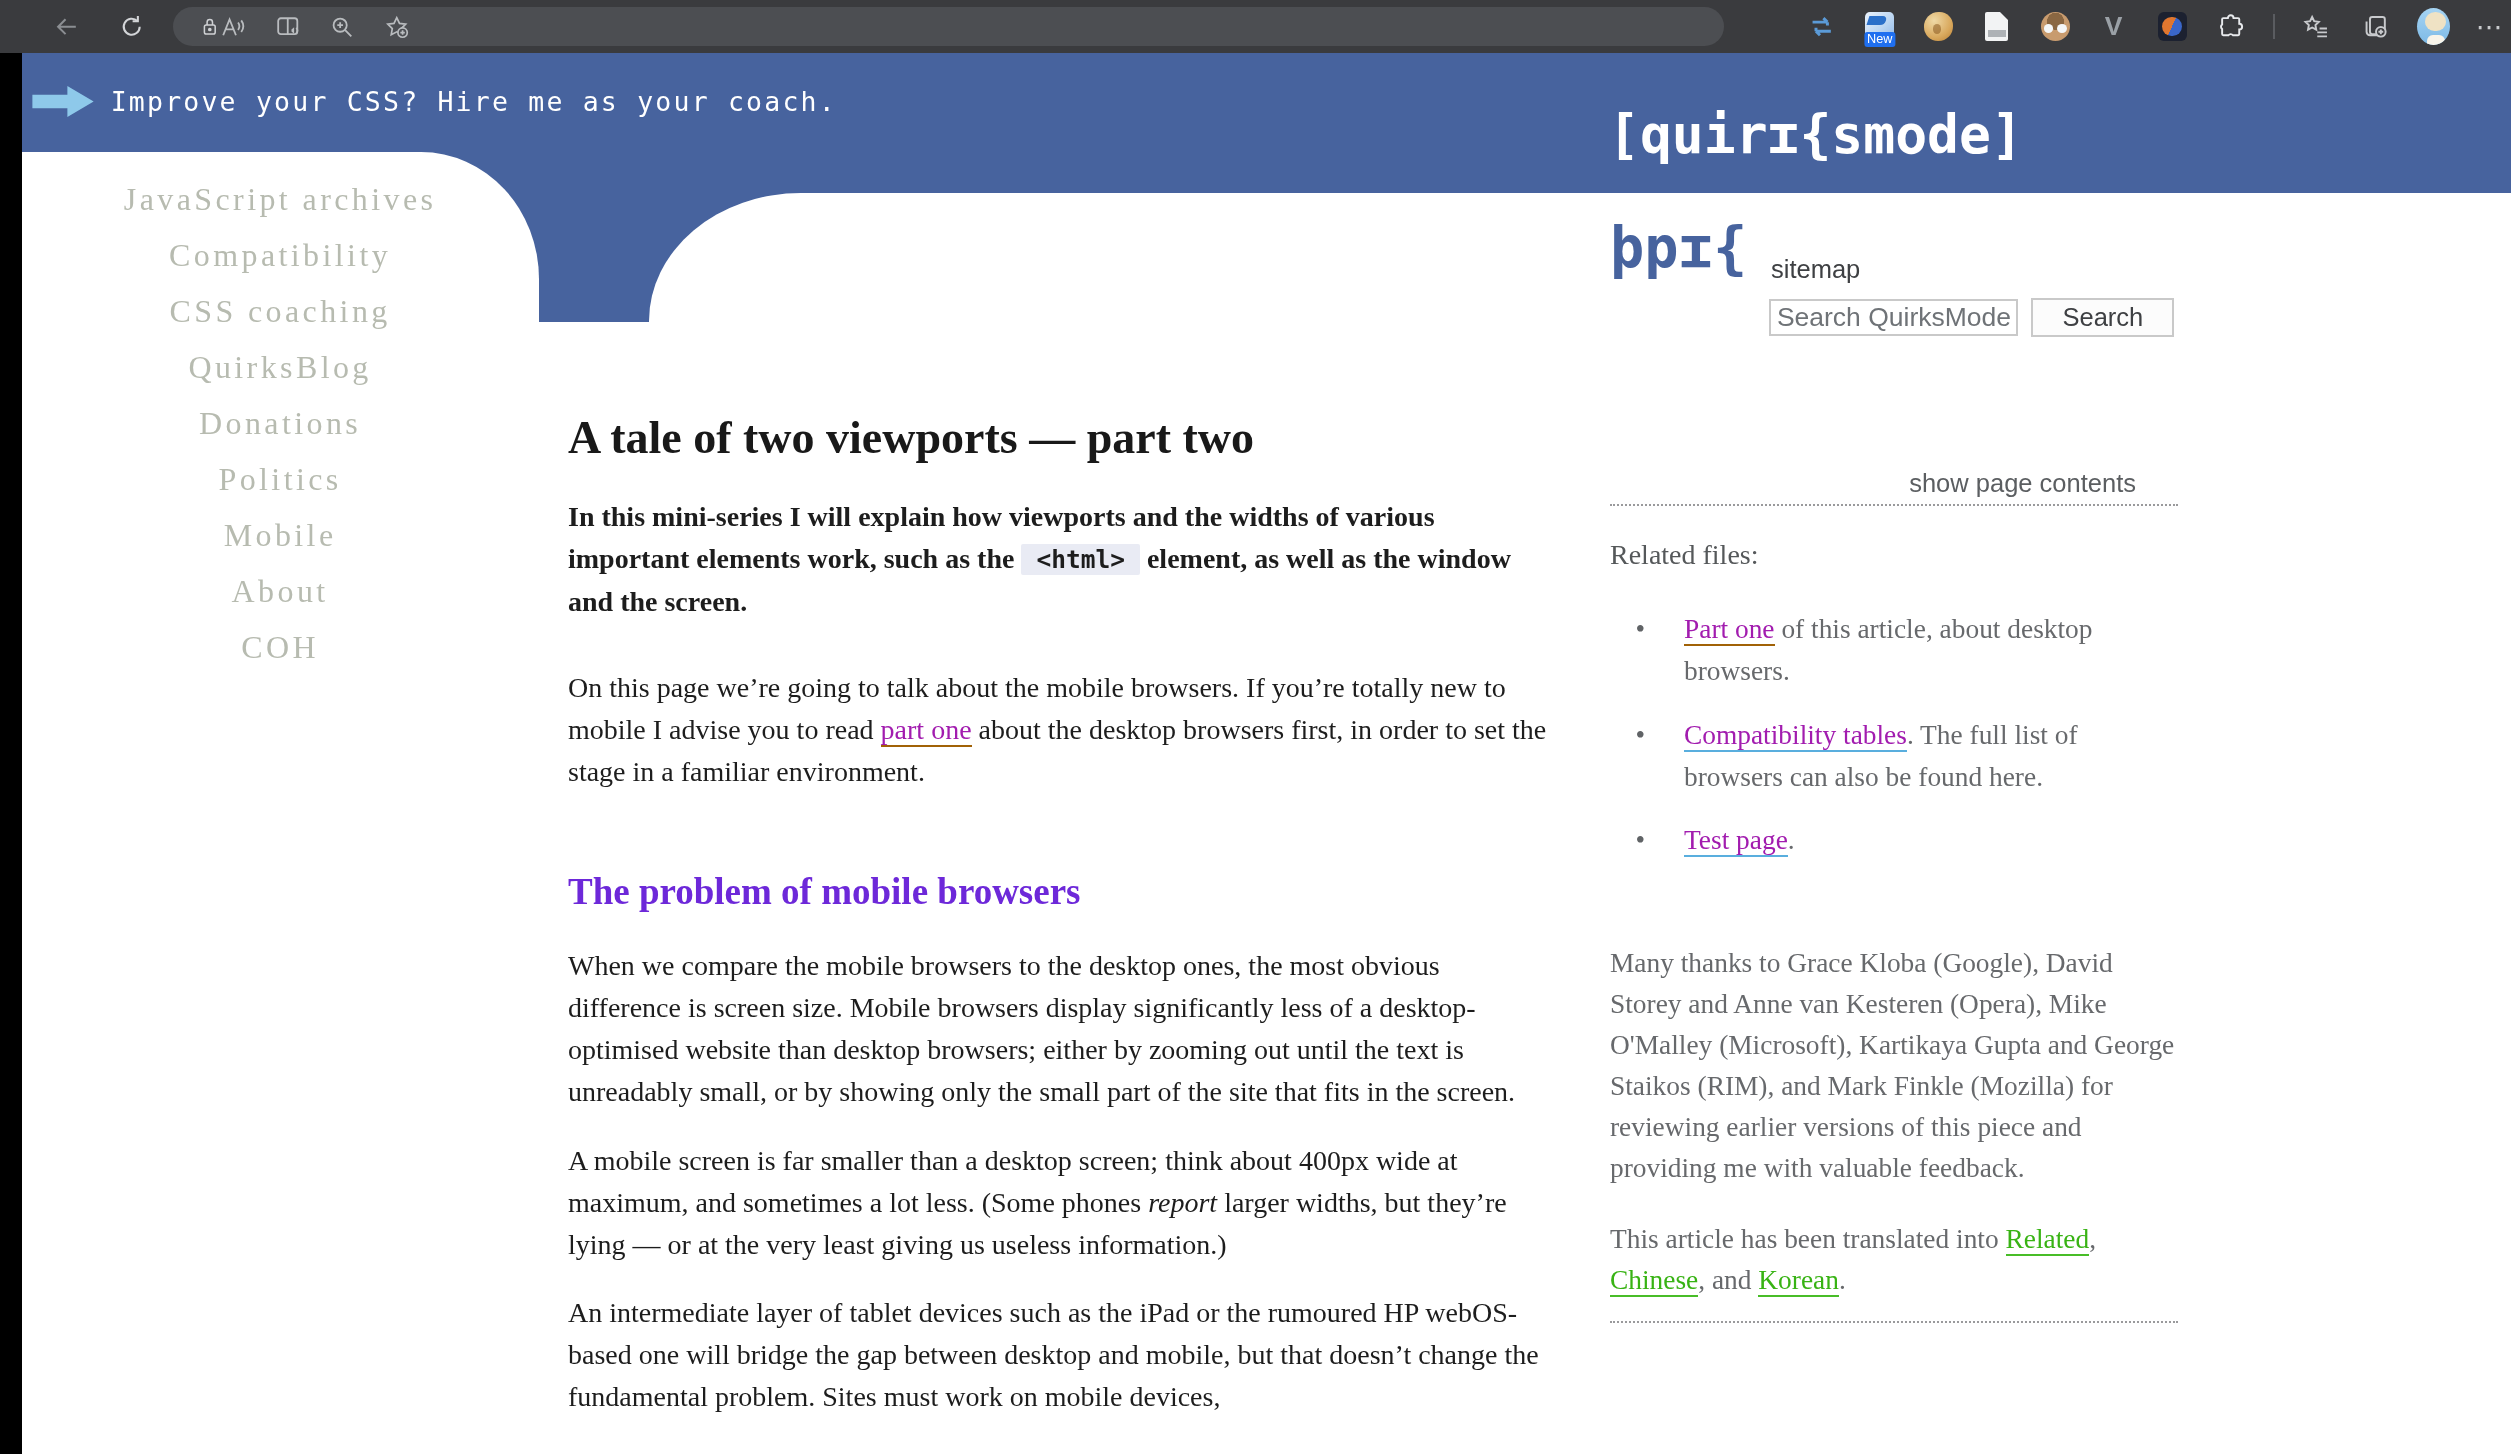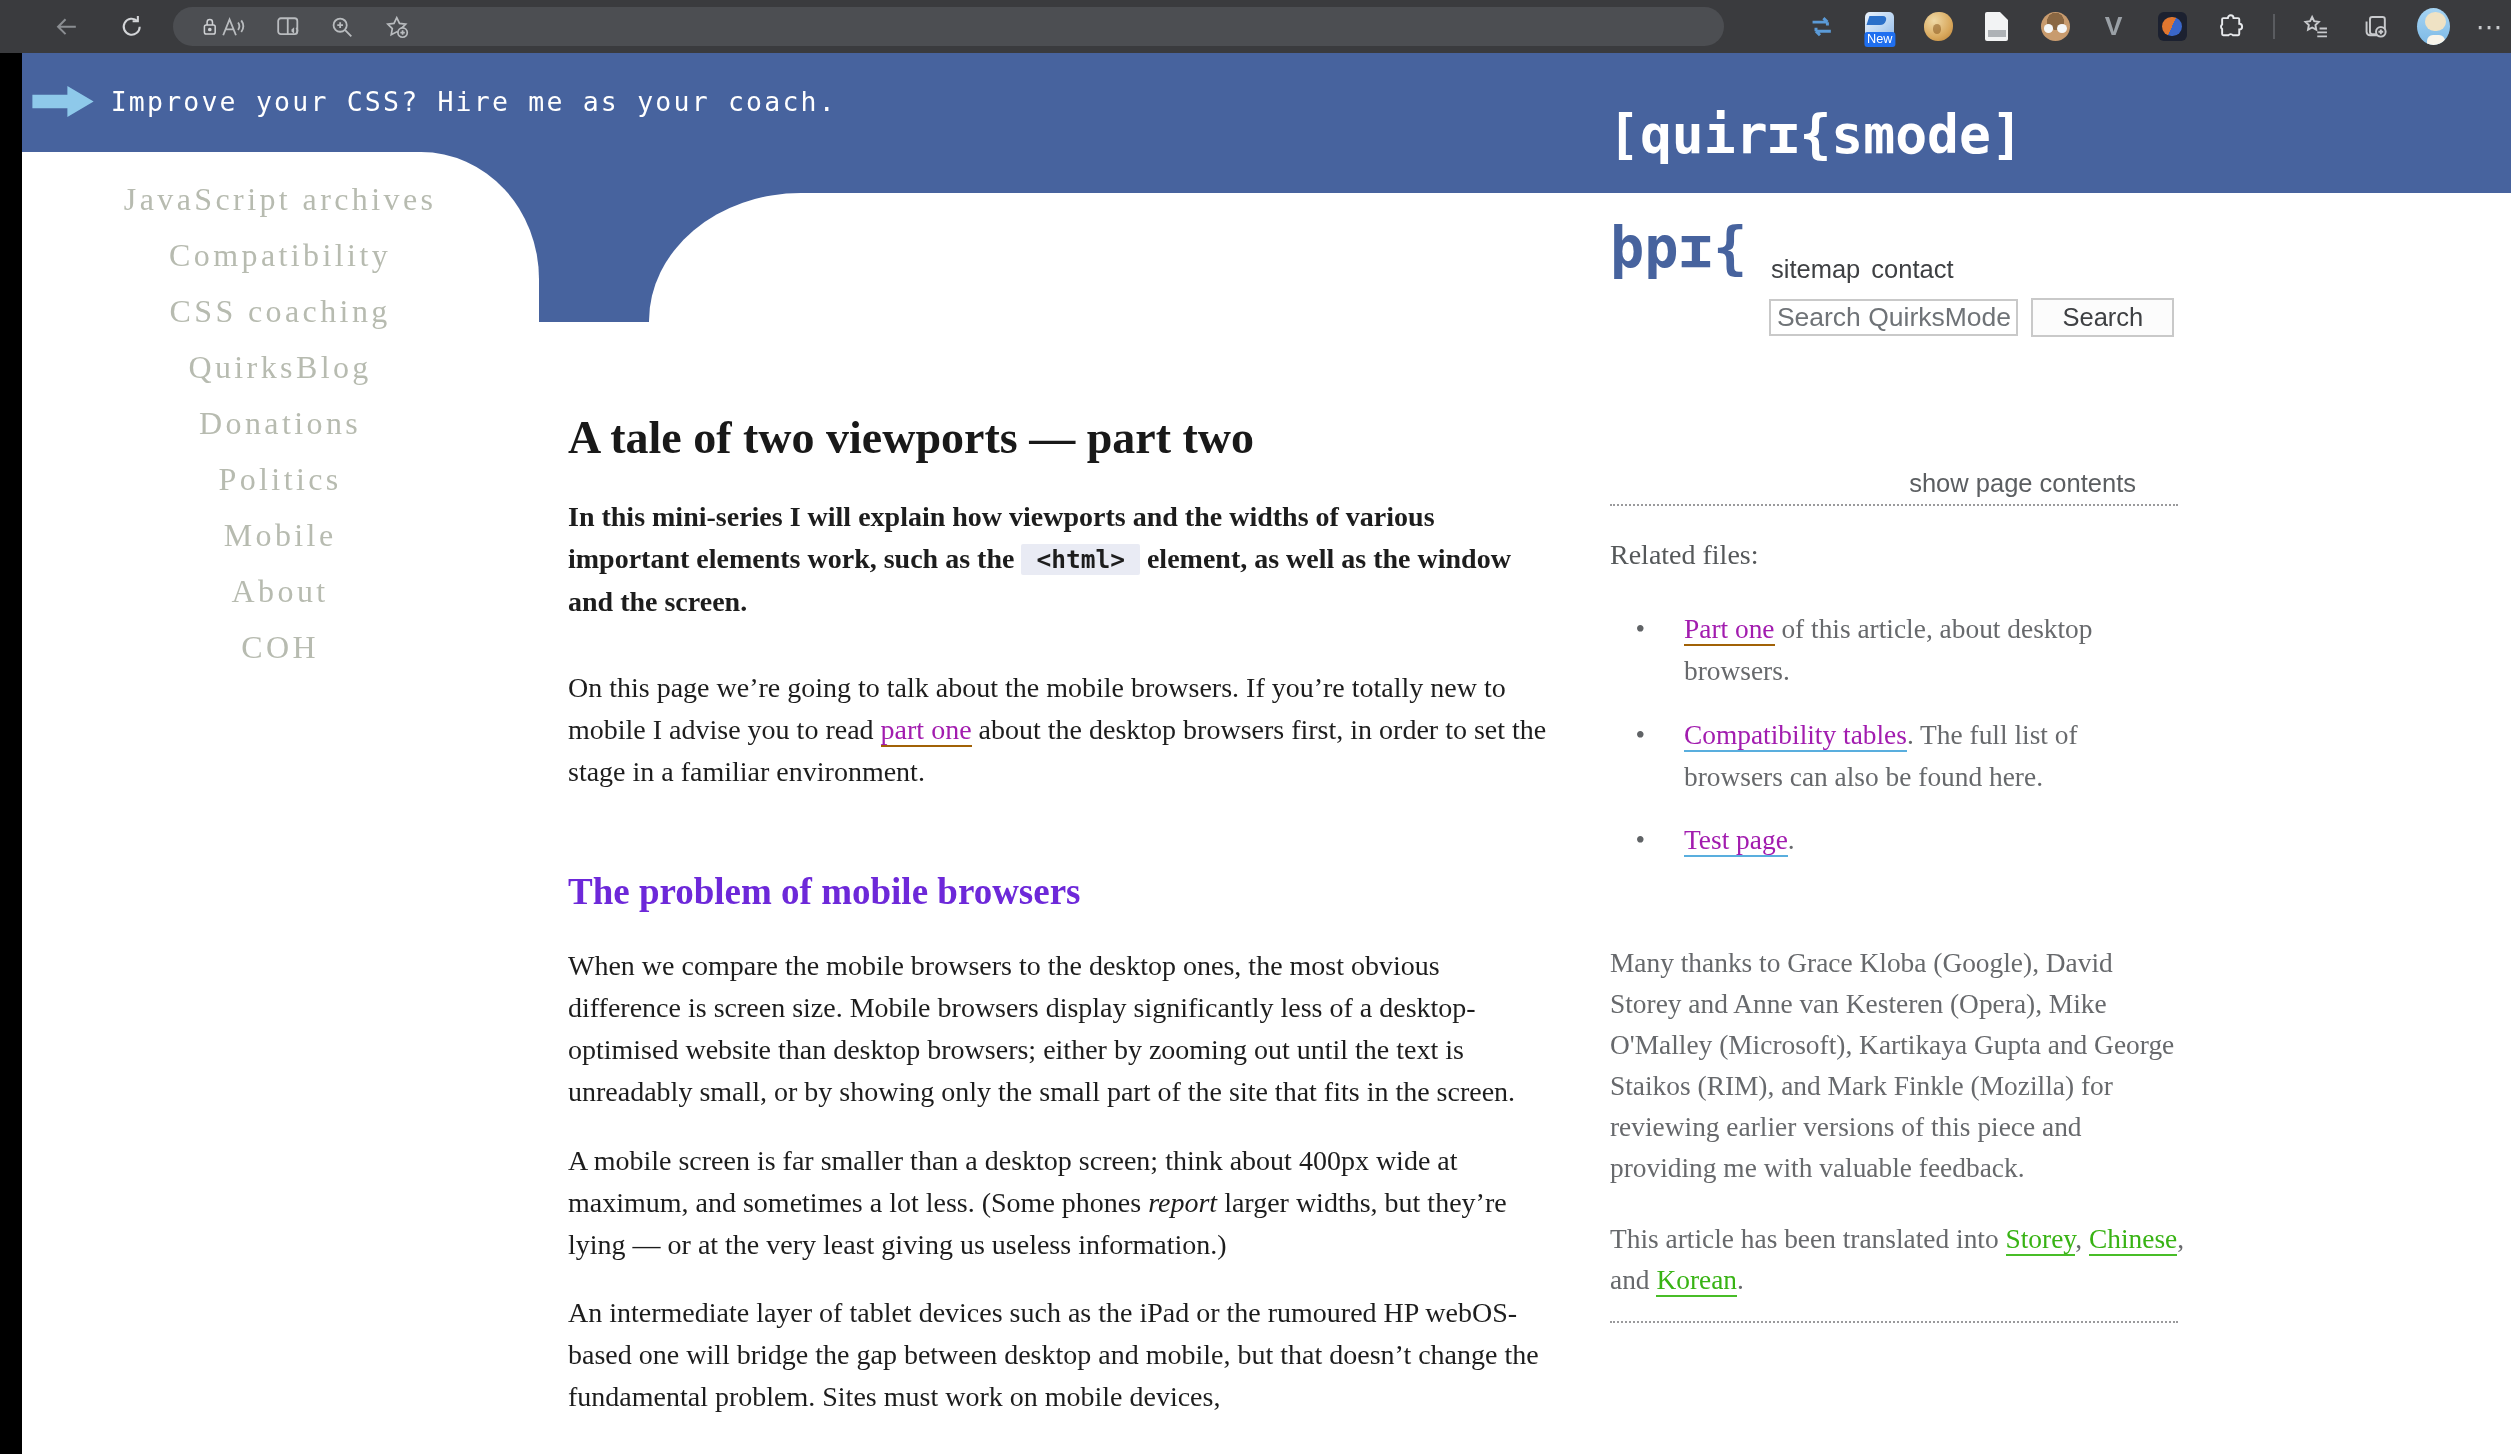--- a/index.html
+++ b/index.html
@@ -64,21 +64,21 @@
   .content p.intro{font-weight:bold;margin-bottom:44px;}
   .content p.mb{margin-bottom:26.5px;}
   .codetag{font-family:"DejaVu Sans Mono",monospace;font-size:24.5px;background:#e9ebf4;padding:1px 15px;border-radius:2px;}
   a.blue-link{color:#a21caf;text-decoration:none;border-bottom:2px solid #a16207;cursor:pointer;}
   a.blue-link.bu{border-bottom-color:#59aede;}
   a.green-link{color:#38b314;text-decoration:none;border-bottom:2px solid #48bd28;cursor:pointer;}
   .emi{font-style:italic;}
 
   
   .ppk-logo{position:absolute;left:1610px;top:165px;z-index:6;color:#47639e;font-family:"DejaVu Sans Mono",monospace;font-weight:bold;font-size:57px;line-height:59px;}
-  .site-links{position:absolute;left:1771px;top:202px;z-index:6;display:flex;gap:11px;font-family:"Liberation Sans",sans-serif;font-size:25.5px;color:#3e4043;}
+  .site-links{position:absolute;left:1771px;top:202px;z-index:6;display:flex;gap:18px;font-family:"Liberation Sans",sans-serif;font-size:25.5px;color:#3e4043;flex-direction:column;}
   .site-links a{color:#3e4043;text-decoration:none;cursor:pointer;}
   .search-row{position:absolute;left:1769px;top:245px;z-index:6;display:flex;align-items:center;}
   .search-input{width:233px;height:33px;border:2px solid #c9c9c9;background:#fff;font-family:"Liberation Sans",sans-serif;font-size:26.5px;color:#6f7377;padding:0 5.9px;outline:none;}
   .search-input::placeholder{color:#6f7377;opacity:1;}
   .search-btn{margin-left:13.7px;height:39px;padding:0 29px;border:2px solid #c9c9c9;background:#fcfcfc;font-family:"Liberation Sans",sans-serif;font-size:25.5px;color:#3e4043;cursor:pointer;}
   .show-contents{position:absolute;left:1568px;top:416px;width:568px;text-align:right;z-index:6;font-family:"Liberation Sans",sans-serif;font-size:25.5px;color:#5b5e61;cursor:pointer;}
   .dotline{position:absolute;left:1610px;width:568px;border-top:2px dotted #9a9a9c;z-index:6;}
   .d1{top:451px;} .d2{top:1268px;}
   .related-title{position:absolute;left:1610px;top:486px;z-index:6;font-size:28px;color:#55585a;}
   .related-list{position:absolute;left:1610px;top:555px;width:568px;z-index:6;}
@@ -251,18 +251,18 @@
     <div class="related-title">Related files:</div>
 
     <div class="related-list">
       <div class="rli"><span class="dot">•</span><a class="blue-link">Part one</a><span> of this article, about desktop browsers.</span></div>
       <div class="rli"><span class="dot">•</span><a class="blue-link bu">Compatibility tables</a><span>. The full list of browsers can also be found here.</span></div>
       <div class="rli"><span class="dot">•</span><a class="blue-link bu">Test page</a><span>.</span></div>
     </div>
 
     <div class="thanks">Many thanks to Grace Kloba (Google), David Storey and Anne van Kesteren (Opera), Mike O'Malley (Microsoft), Kartikaya Gupta and George Staikos (RIM), and Mark Finkle (Mozilla) for reviewing earlier versions of this piece and providing me with valuable feedback.</div>
 
-    <div class="translated"><span>This article has been translated into </span><a class="green-link">Storey</a><span>, </span><a class="green-link">Chinese</a><span>, and </span><a class="green-link">Korean</a><span>.</span></div>
+    <div class="translated"><span>This article has been translated into </span><a class="green-link">Related</a><span>, </span><a class="green-link">Chinese</a><span>, and </span><a class="green-link">Korean</a><span>.</span></div>
 
     <div class="dotline d2"></div>
   </div>
 </div>
 
 
 </body></html>

